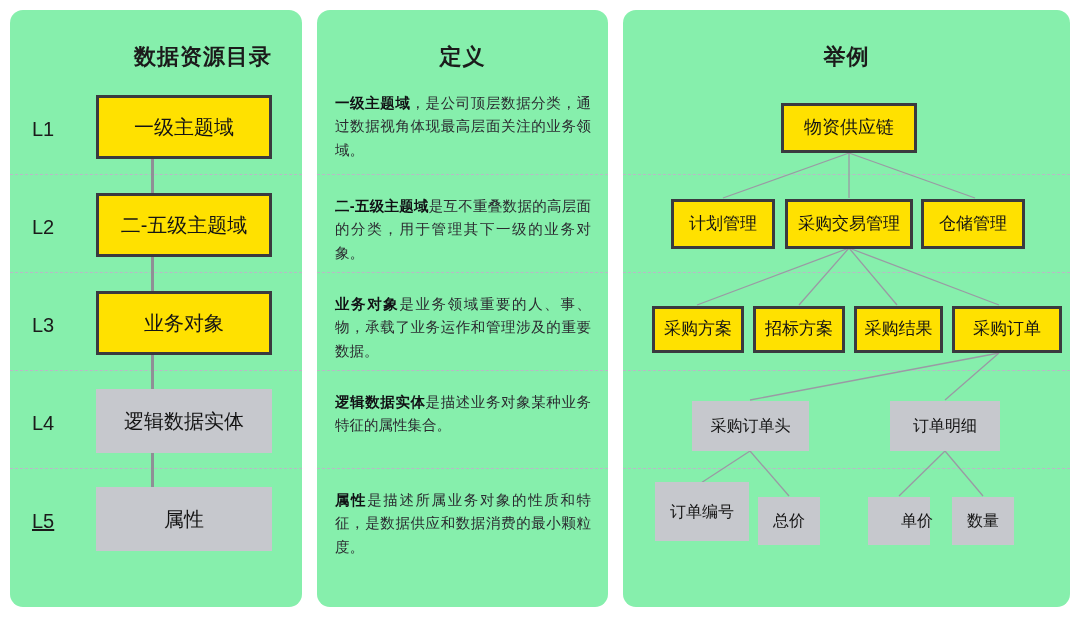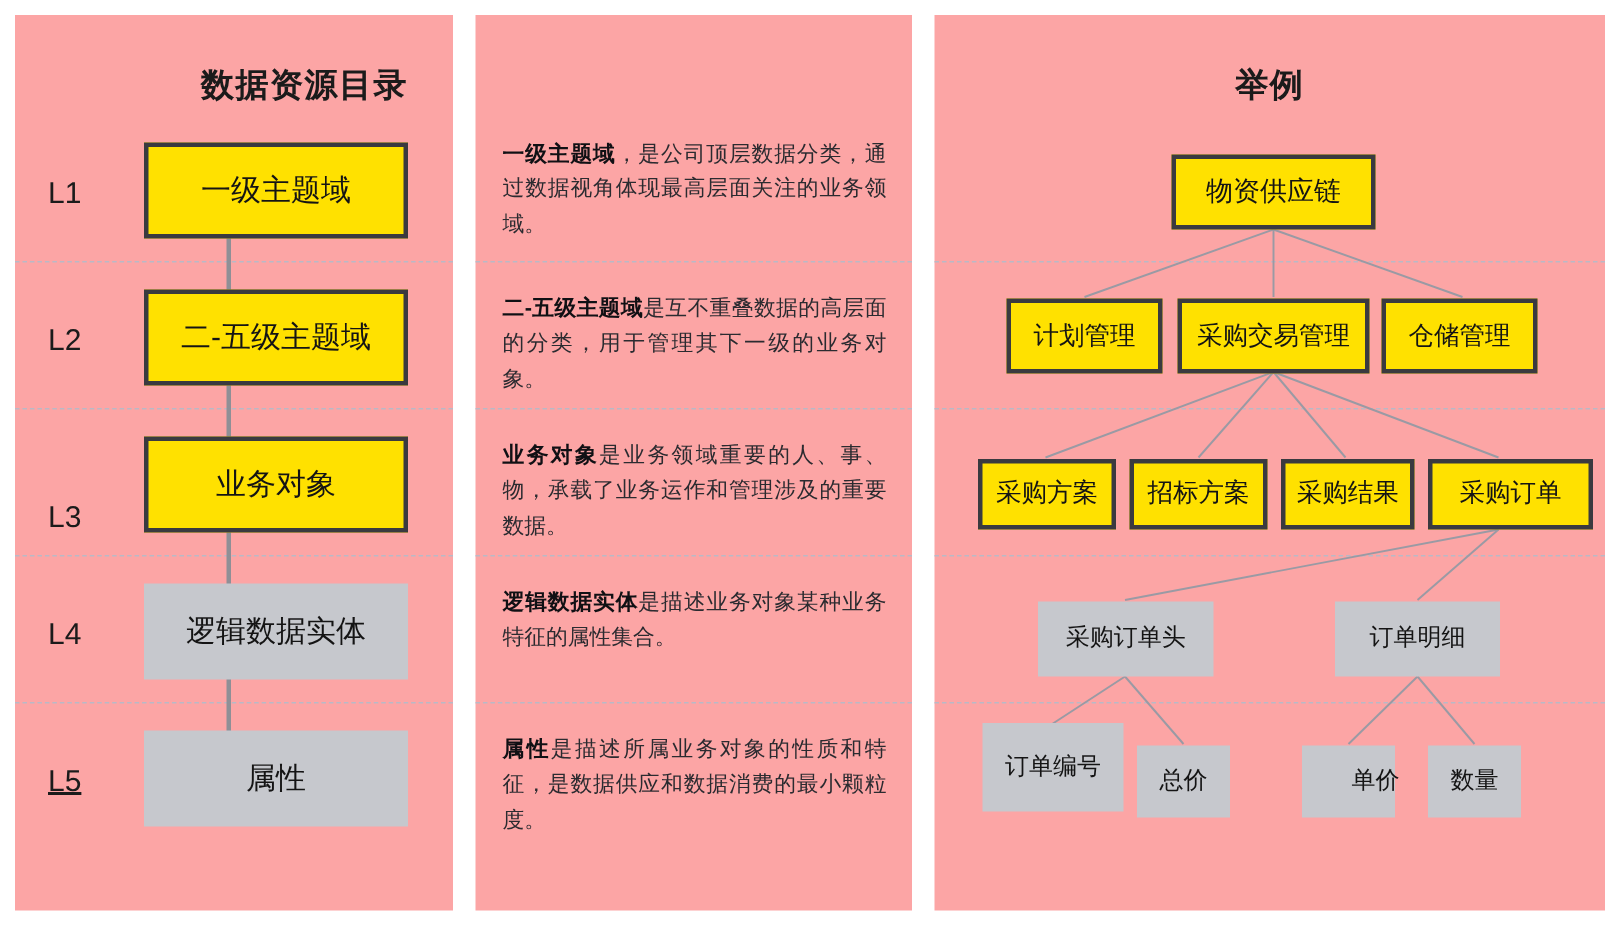--- a/index.html
+++ b/index.html
@@ -7,22 +7,22 @@
     width:1080px;height:617px;
     background:#ffffff;
     font-family:"Liberation Sans","DejaVu Sans",sans-serif;
     overflow:hidden;
     position:relative;
   }
   #stage{position:absolute;left:0;top:0;width:1080px;height:617px;}
 
   .panel{
     position:absolute;
-    background:#fca5a5;
-    top:10px;height:597px;
+    background:#86efac;
+    top:10px;height:597px;border-radius:13px;
   }
   #panel-left{left:10px;width:292px;}
   #panel-mid{left:317px;width:291px;}
   #panel-right{left:623px;width:447px;}
 
   .panel-title{
     position:absolute;
     left:0;width:100%;
     top:32px;
     text-align:center;
@@ -101,32 +101,33 @@
     <div class="divider" style="left:0;width:292px;top:360px;"></div>
     <div class="divider" style="left:0;width:292px;top:458px;"></div>
 
     <div class="connector v-line" style="left:141px;top:146px;height:40px;"></div>
     <div class="connector v-line" style="left:141px;top:244px;height:40px;"></div>
     <div class="connector v-line" style="left:141px;top:342px;height:40px;"></div>
     <div class="connector v-line" style="left:141px;top:440px;height:40px;"></div>
 
     <div class="lvl-label" style="left:22px;top:108px;">L1</div>
     <div class="lvl-label" style="left:22px;top:206px;">L2</div>
-    <div class="lvl-label" style="left:22px;top:304px;margin-top:20px;">L3</div>
+    <div class="lvl-label" style="left:22px;top:304px;">L3</div>
     <div class="lvl-label" style="left:22px;top:402px;">L4</div>
     <div class="lvl-label" style="left:22px;top:500px;text-decoration:underline;">L5</div>
 
     <div class="node yellow" style="left:86px;top:85px;width:176px;height:64px;font-size:20px;">一级主题域</div>
     <div class="node yellow" style="left:86px;top:183px;width:176px;height:64px;font-size:20px;">二-五级主题域</div>
     <div class="node yellow" style="left:86px;top:281px;width:176px;height:64px;font-size:20px;">业务对象</div>
     <div class="node gray" style="left:86px;top:379px;width:176px;height:64px;font-size:20px;">逻辑数据实体</div>
     <div class="node gray" style="left:86px;top:477px;width:176px;height:64px;font-size:20px;">属性</div>
   </div>
 
   <div class="panel" id="panel-mid">
+    <div class="panel-title">定义</div>
 
     <div class="divider" style="left:0;width:291px;top:164px;"></div>
     <div class="divider" style="left:0;width:291px;top:262px;"></div>
     <div class="divider" style="left:0;width:291px;top:360px;"></div>
     <div class="divider" style="left:0;width:291px;top:458px;"></div>
 
     <div class="def-block" style="top:82px;">
       <b>一级主题域</b><span>，是公司顶层数据分类，通过数据视角体现最高层面关注的业务领域。</span>
     </div>
     <div class="def-block" style="top:185px;">

